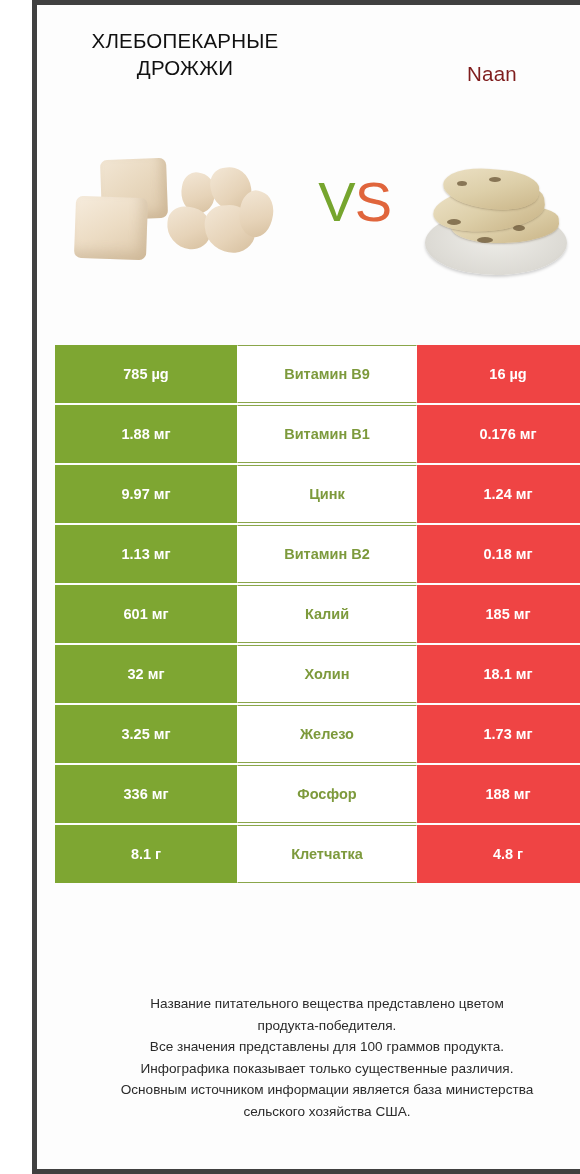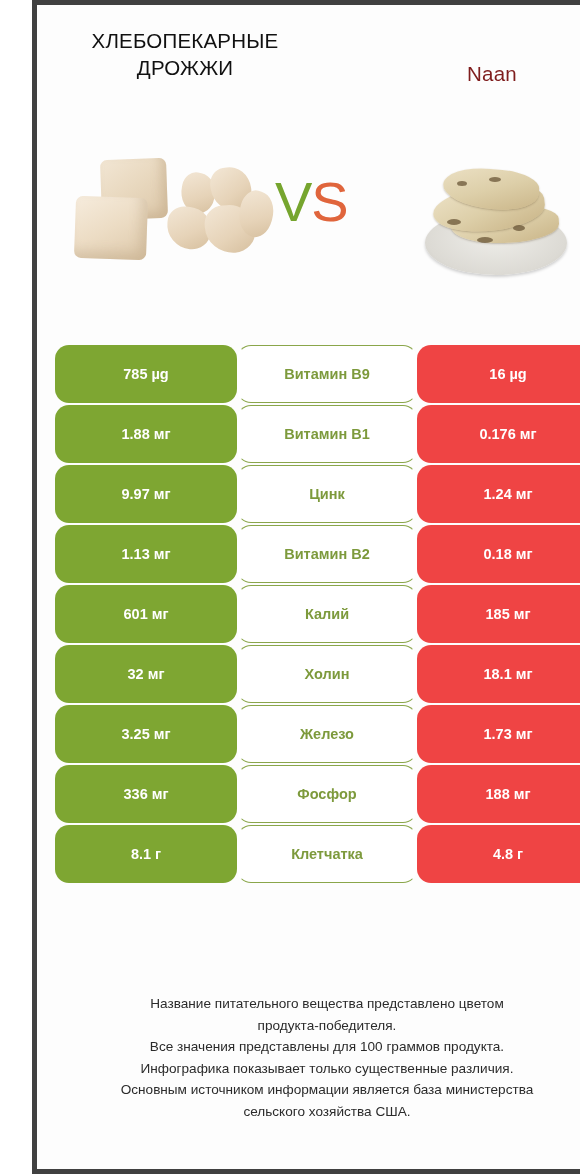--- a/index.html
+++ b/index.html
@@ -77,21 +77,21 @@
     left: 380px;
     top: 14px;
     width: 160px;
     height: 122px;
   }
   .vs {
     position: absolute;
     left: 238px;
     top: 22px;
     width: 116px;
-    text-align: left;
+    text-align: right;
     font-size: 56px;
     font-weight: 400;
     line-height: 70px;
     letter-spacing: -1px;
   }
   .vs .v { color: #76a52e; }
   .vs .s { color: #e0653c; }
 
   
   .yeast-cube {
@@ -160,21 +160,20 @@
     height: 58px;
     margin-bottom: 2px;
   }
   .cell {
     display: flex;
     align-items: center;
     justify-content: center;
     box-sizing: border-box;
     font-size: 14.5px;
     font-weight: bold;
-    border-radius: 14px;
   }
   .cell-left {
     width: 182px;
     background: #7ea632;
     color: #ffffff;
   }
   .cell-mid {
     width: 180px;
     background: #ffffff;
     color: #7d9a3c;

